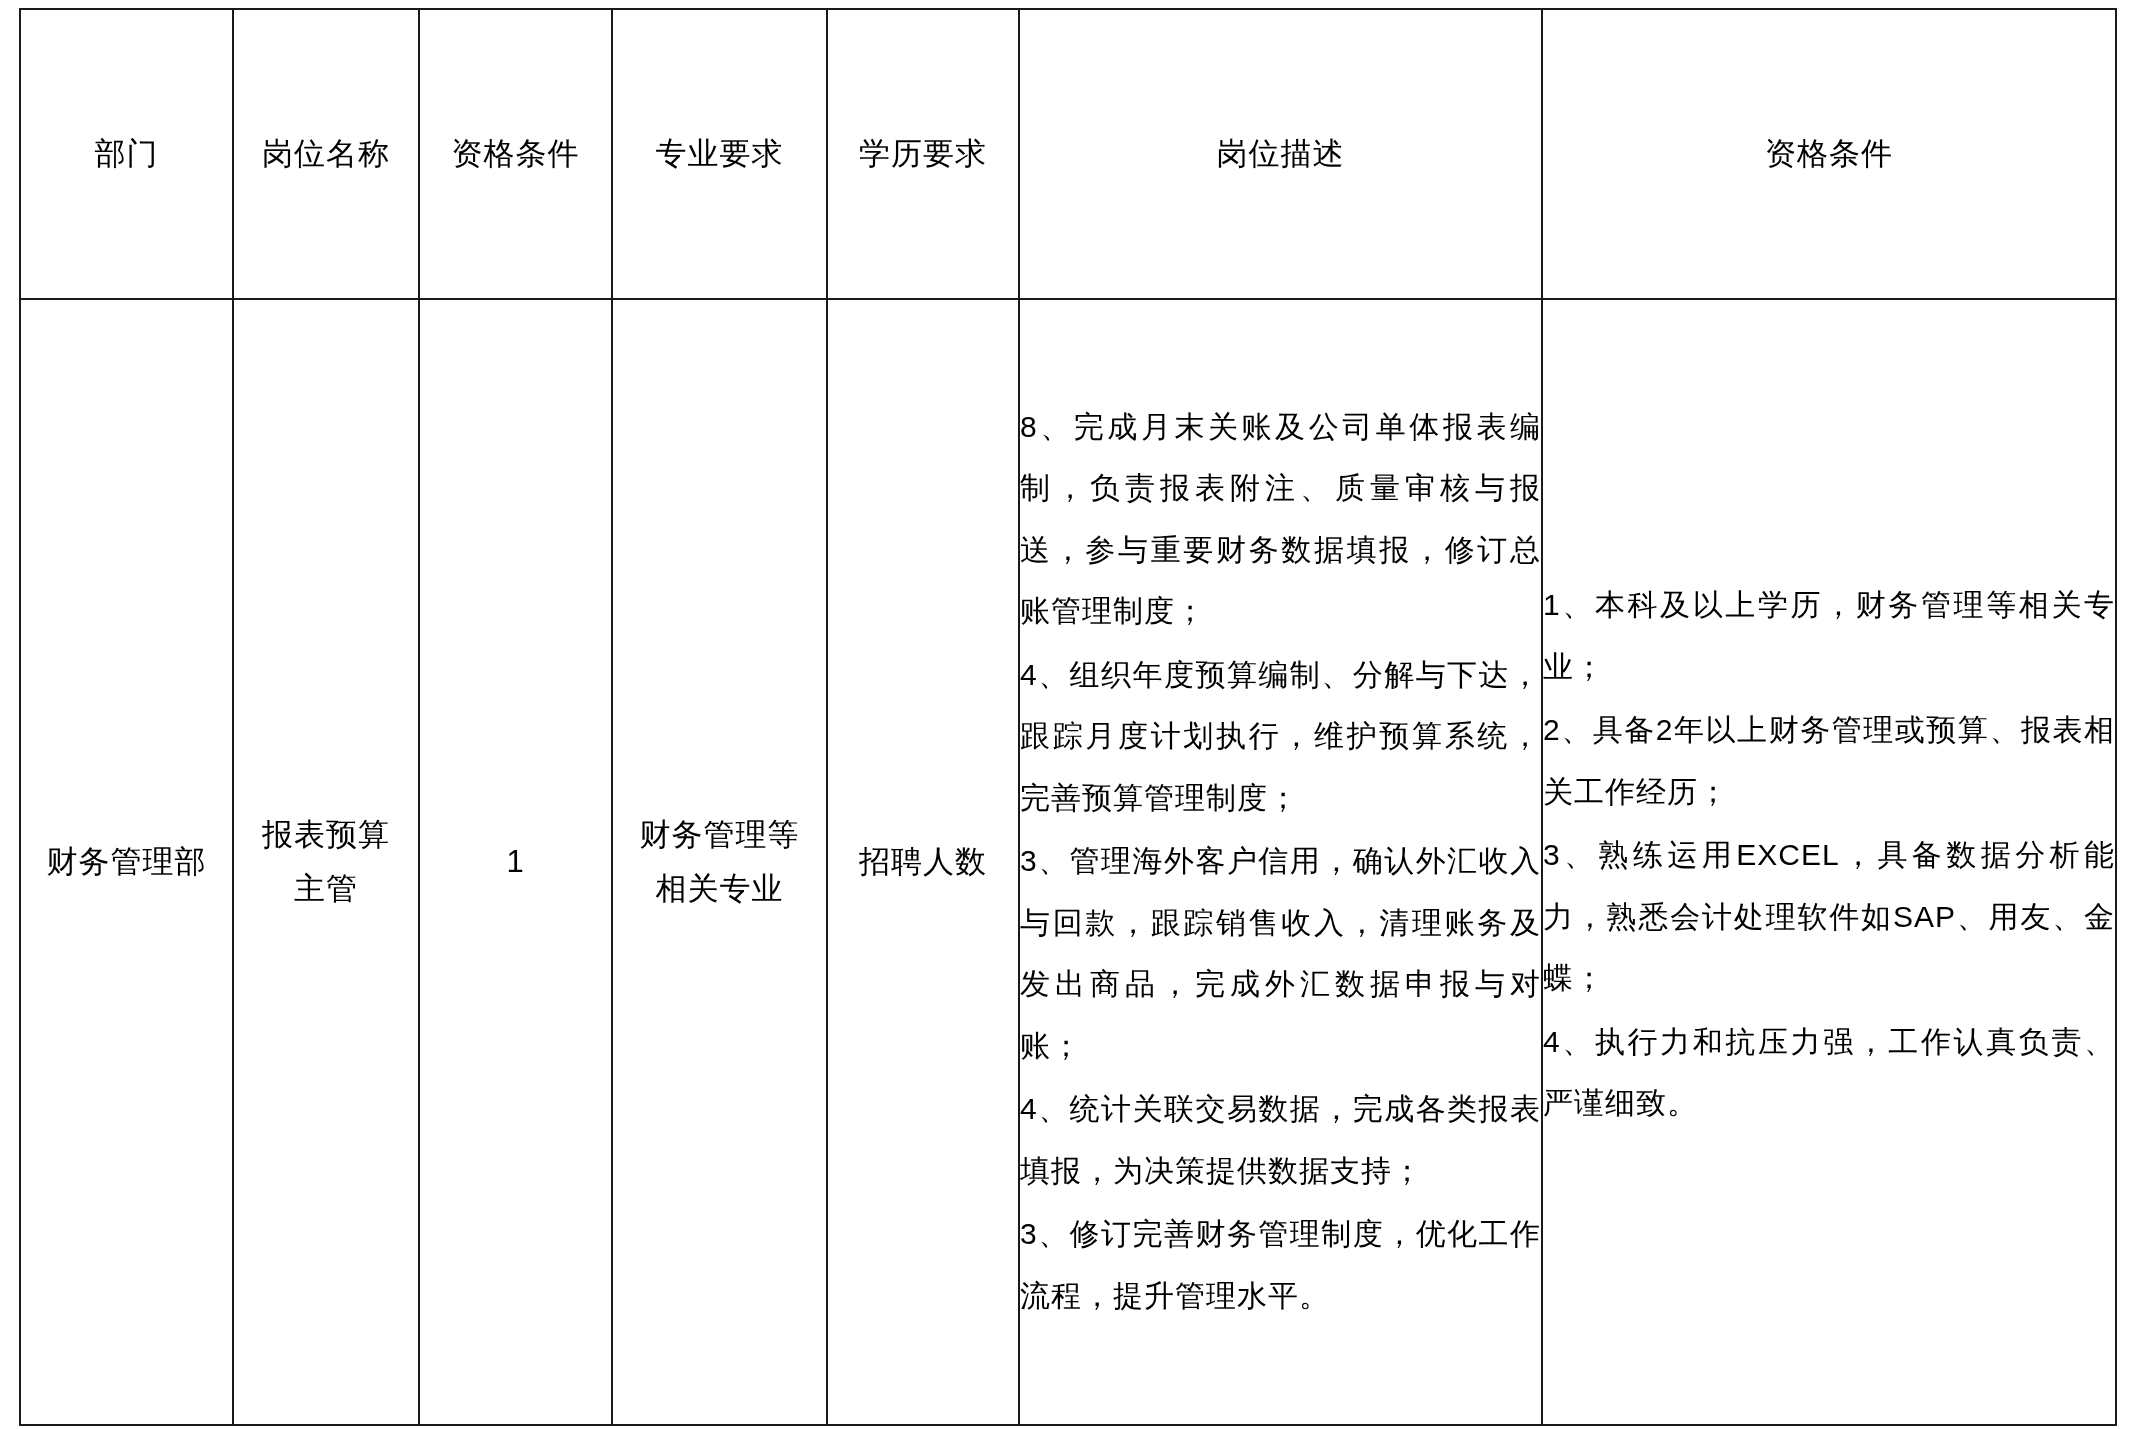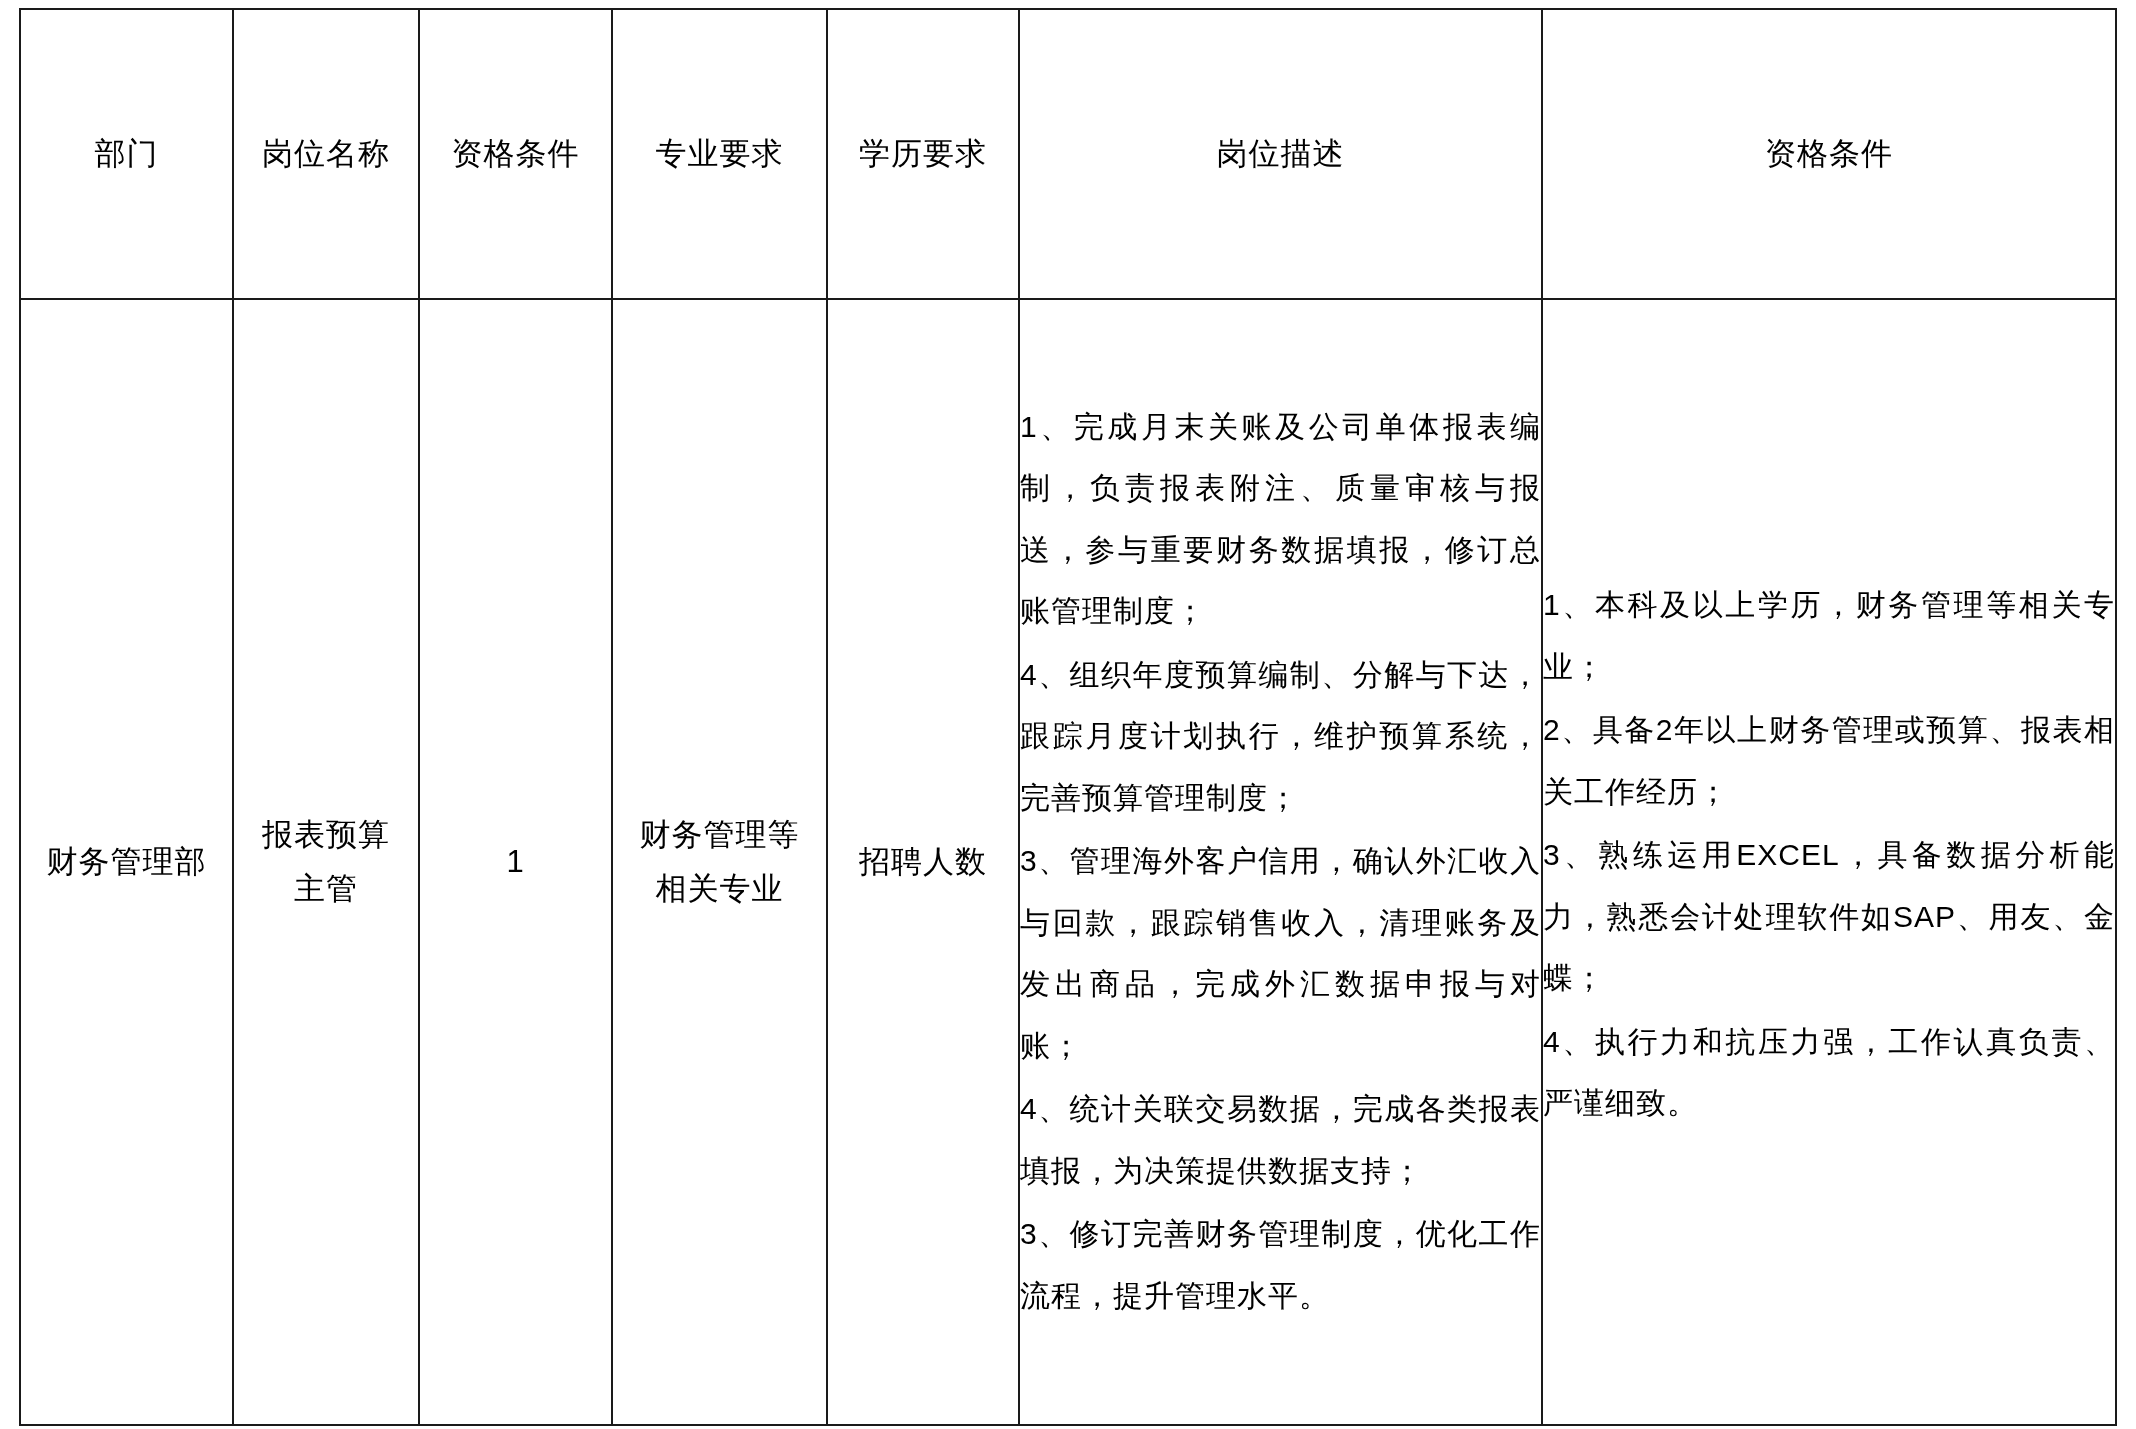--- a/index.html
+++ b/index.html
@@ -113,21 +113,21 @@
           <div>报表预算</div>
           <div>主管</div>
         </td>
         <td class="cell-center">1</td>
         <td class="cell-center linebreak-cell">
           <div>财务管理等</div>
           <div>相关专业</div>
         </td>
         <td class="cell-center">招聘人数</td>
         <td class="cell-text">
-          <p class="para">1、完成月末关账及公司单体报表编制，负责报表附注、质量审核与报送，参与重要财务数据填报，修订总账管理制度；</p>
+          <p class="para">8、完成月末关账及公司单体报表编制，负责报表附注、质量审核与报送，参与重要财务数据填报，修订总账管理制度；</p>
           <p class="para">4、组织年度预算编制、分解与下达，跟踪月度计划执行，维护预算系统，完善预算管理制度；</p>
           <p class="para">3、管理海外客户信用，确认外汇收入与回款，跟踪销售收入，清理账务及发出商品，完成外汇数据申报与对账；</p>
           <p class="para">4、统计关联交易数据，完成各类报表填报，为决策提供数据支持；</p>
           <p class="para">3、修订完善财务管理制度，优化工作流程，提升管理水平。</p>
         </td>
         <td class="cell-text mid">
           <p class="para">1、本科及以上学历，财务管理等相关专业；</p>
           <p class="para">2、具备2年以上财务管理或预算、报表相关工作经历；</p>
           <p class="para">3、熟练运用EXCEL，具备数据分析能力，熟悉会计处理软件如SAP、用友、金蝶；</p>
           <p class="para">4、执行力和抗压力强，工作认真负责、严谨细致。</p>

